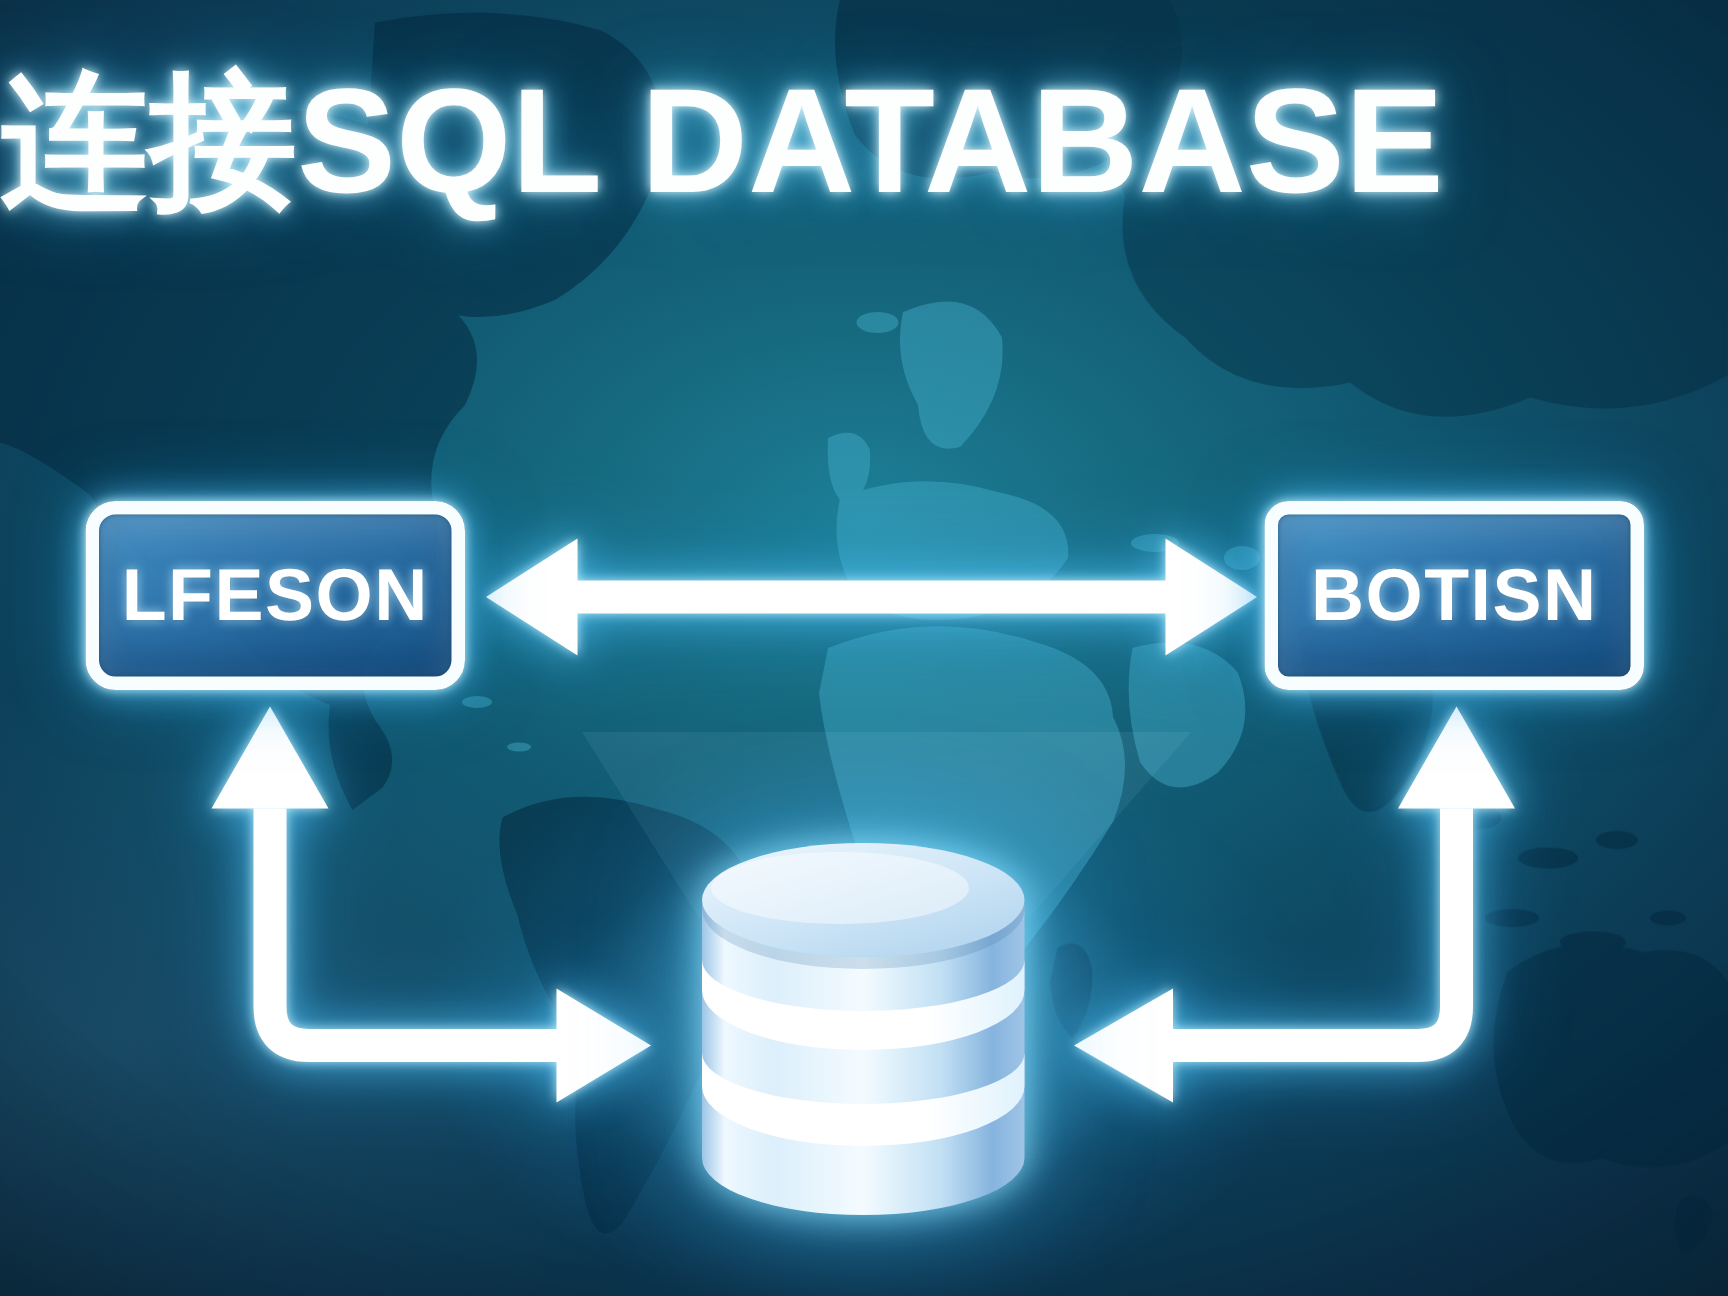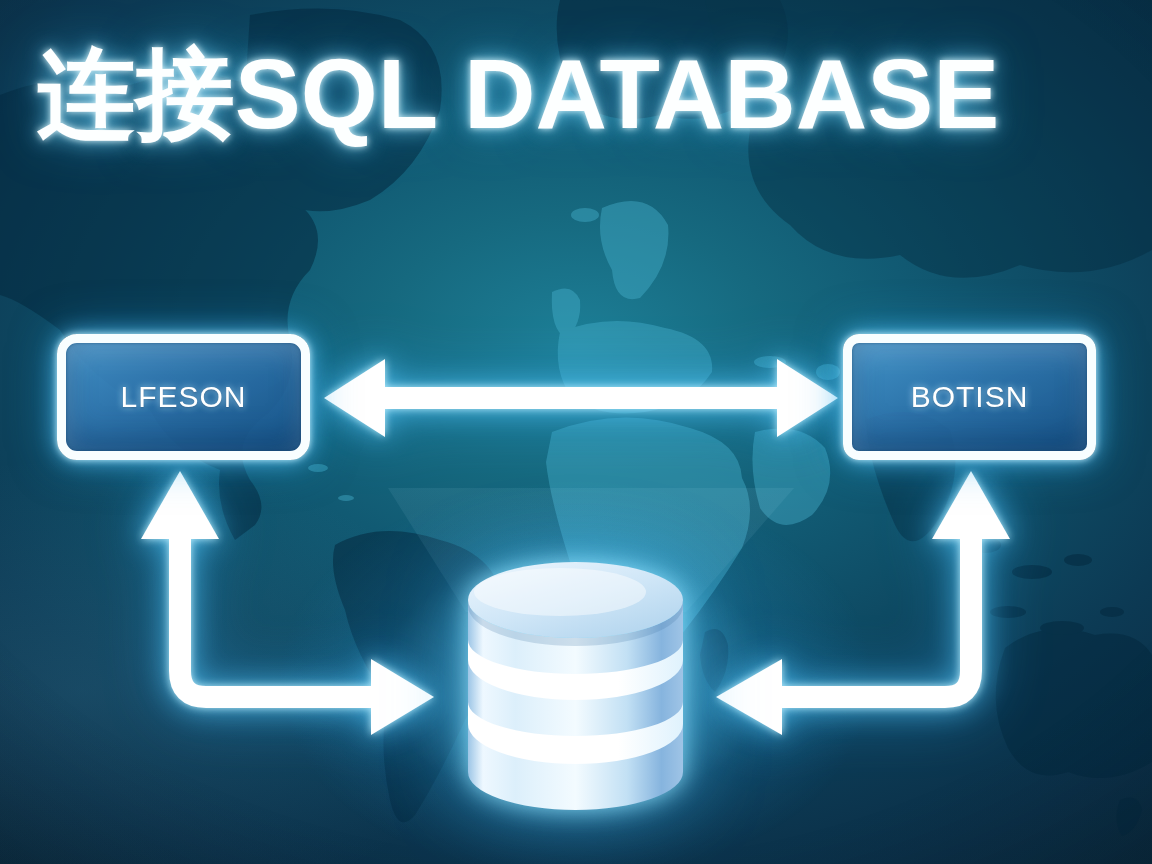--- a/index.html
+++ b/index.html
@@ -25,21 +25,21 @@
   }
 
   
   .beam{
     clip-path:polygon(388px 488px, 794px 488px, 686px 612px, 466px 612px);
     background:linear-gradient(180deg, rgba(198,238,250,.15) 0%, rgba(165,222,242,.09) 55%, rgba(150,215,240,.05) 100%);
   }
 
   .title{
     position:absolute;top:40px;left:0;width:1036px;margin:0;
-    text-align:center;font-size:99px;line-height:1.1;font-weight:bold;
+    text-align:left;font-size:99px;line-height:1.1;font-weight:bold;
     color:#fdffff;letter-spacing:0;
     text-shadow:0 0 7px rgba(225,250,255,.95),
                 0 0 20px rgba(120,220,255,.8),
                 0 0 46px rgba(60,185,245,.55);
     z-index:7;
   }
 
   .node{
     position:absolute;box-sizing:border-box;width:253px;height:126px;
     border:9px solid #f8feff;border-radius:20px;
@@ -49,21 +49,21 @@
                0 0 22px rgba(96,206,255,.75),
                0 0 46px rgba(40,165,235,.5),
                inset 0 0 3px rgba(12,60,100,.55),
                inset 0 10px 26px rgba(255,255,255,.16),
                inset 0 -12px 30px rgba(8,42,84,.38);
     z-index:7;
   }
   .node-left{left:57px;top:334px;}
   .node-right{left:843px;top:334px;border-radius:16px;}
   .node-label{
-    font-size:30px;font-weight:normal;color:#ffffff;letter-spacing:1px;
+    font-size:49px;font-weight:bold;color:#ffffff;letter-spacing:1px;
     text-shadow:0 0 7px rgba(190,235,255,.8), 0 1px 2px rgba(0,30,60,.35);
   }
 
   .arrows{z-index:5;
     filter:drop-shadow(0 0 4px rgba(190,240,255,.95))
            drop-shadow(0 0 14px rgba(90,205,255,.7))
            drop-shadow(0 0 28px rgba(45,165,235,.45));
   }
   .db-svg{z-index:6;
     filter:drop-shadow(0 0 12px rgba(150,230,255,.85))

